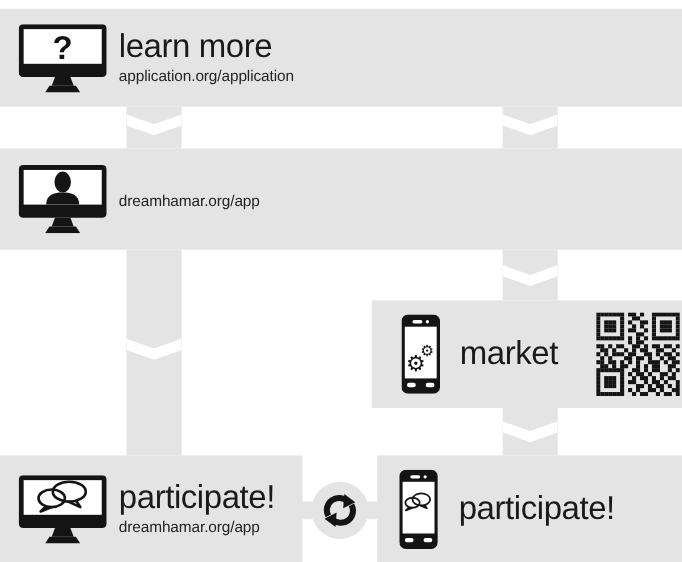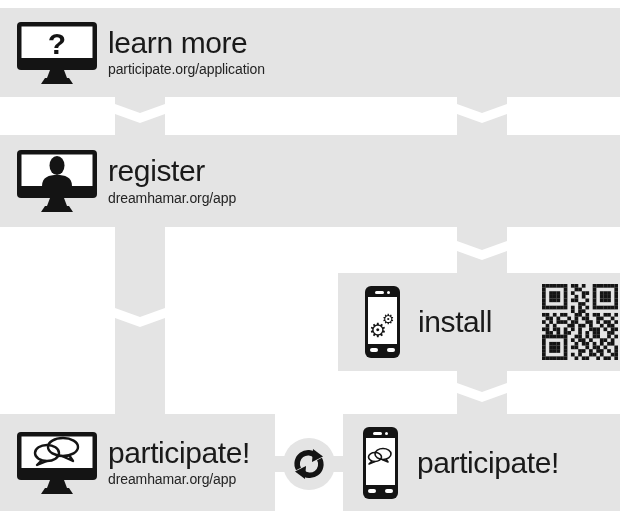--- a/index.html
+++ b/index.html
@@ -42,52 +42,51 @@
   <div class="band" style="left:0;top:8px;width:620px;height:89px;">
     <svg class="iconwrap" style="margin-left:17px;" width="80" height="62" viewBox="0 0 80 62">
       <rect x="0" y="0" width="80" height="48" rx="4" fill="#141414"></rect>
       <rect x="4.5" y="4.5" width="71" height="31.5" fill="#fff"></rect>
       <polygon points="33,48 47,48 50,56 30,56" fill="#141414"></polygon>
       <polygon points="28,56 52,56 56,62 24,62" fill="#141414"></polygon>
       <text class="qmark" x="40" y="32" font-size="30" text-anchor="middle" fill="#141414">?</text>
     </svg>
     <div class="txt" style="margin-left:11px;">
       <div class="title">learn more</div>
-      <div class="subtitle">participate.org/application</div>
+      <div class="subtitle">application.org/application</div>
     </div>
   </div>
 
   <div class="band" style="left:0;top:135px;width:620px;height:92px;">
     <svg class="iconwrap" style="margin-left:17px;" width="80" height="62" viewBox="0 0 80 62">
       <rect x="0" y="0" width="80" height="48" rx="4" fill="#141414"></rect>
       <rect x="4.5" y="4.5" width="71" height="31.5" fill="#fff"></rect>
       <polygon points="33,48 47,48 50,56 30,56" fill="#141414"></polygon>
       <polygon points="28,56 52,56 56,62 24,62" fill="#141414"></polygon>
       <ellipse cx="40" cy="15.5" rx="7.5" ry="9.5" fill="#141414"></ellipse>
       <path d="M25,36 C25,27 32,25 40,25 C48,25 55,27 55,36 Z" fill="#141414"></path>
     </svg>
     <div class="txt" style="margin-left:11px;">
-      <div class="title">register</div>
       <div class="subtitle">dreamhamar.org/app</div>
     </div>
   </div>
 
   <div class="band" style="left:338px;top:273px;width:282px;height:98px;">
     <svg class="iconwrap" style="margin-left:27px;" width="35" height="72" viewBox="0 0 35 72">
       <rect x="0" y="0" width="35" height="72" rx="6" fill="#141414"></rect>
       <rect x="10" y="5" width="9" height="3" rx="1.5" fill="#fff"></rect>
       <rect x="22" y="5" width="3" height="3" rx="1.5" fill="#fff"></rect>
       <rect x="3" y="11" width="29" height="47" fill="#fff"></rect>
       <rect x="5" y="62" width="8" height="4" rx="2" fill="#fff"></rect>
       <rect x="22" y="62" width="8" height="4" rx="2" fill="#fff"></rect>
       <text class="gear" x="4" y="51" font-size="20" fill="#141414">⚙</text>
       <text class="gear" x="17" y="38" font-size="14" fill="#141414">⚙</text>
     </svg>
     <div class="txt" style="margin-left:18px;">
-      <div class="title">install</div>
+      <div class="title">market</div>
     </div>
     <svg class="iconwrap" style="margin-left:auto;margin-right:2px;" width="76" height="76" viewBox="0 0 76 76">
       <rect x="0" y="0" width="76" height="76" fill="#e4e4e4"></rect>
     <rect x="0.00" y="0.00" width="3.7" height="3.7" fill="#141414"></rect>
         <rect x="3.62" y="0.00" width="3.7" height="3.7" fill="#141414"></rect>
         <rect x="7.24" y="0.00" width="3.7" height="3.7" fill="#141414"></rect>
         <rect x="10.86" y="0.00" width="3.7" height="3.7" fill="#141414"></rect>
         <rect x="14.48" y="0.00" width="3.7" height="3.7" fill="#141414"></rect>
         <rect x="18.10" y="0.00" width="3.7" height="3.7" fill="#141414"></rect>
         <rect x="21.71" y="0.00" width="3.7" height="3.7" fill="#141414"></rect>

